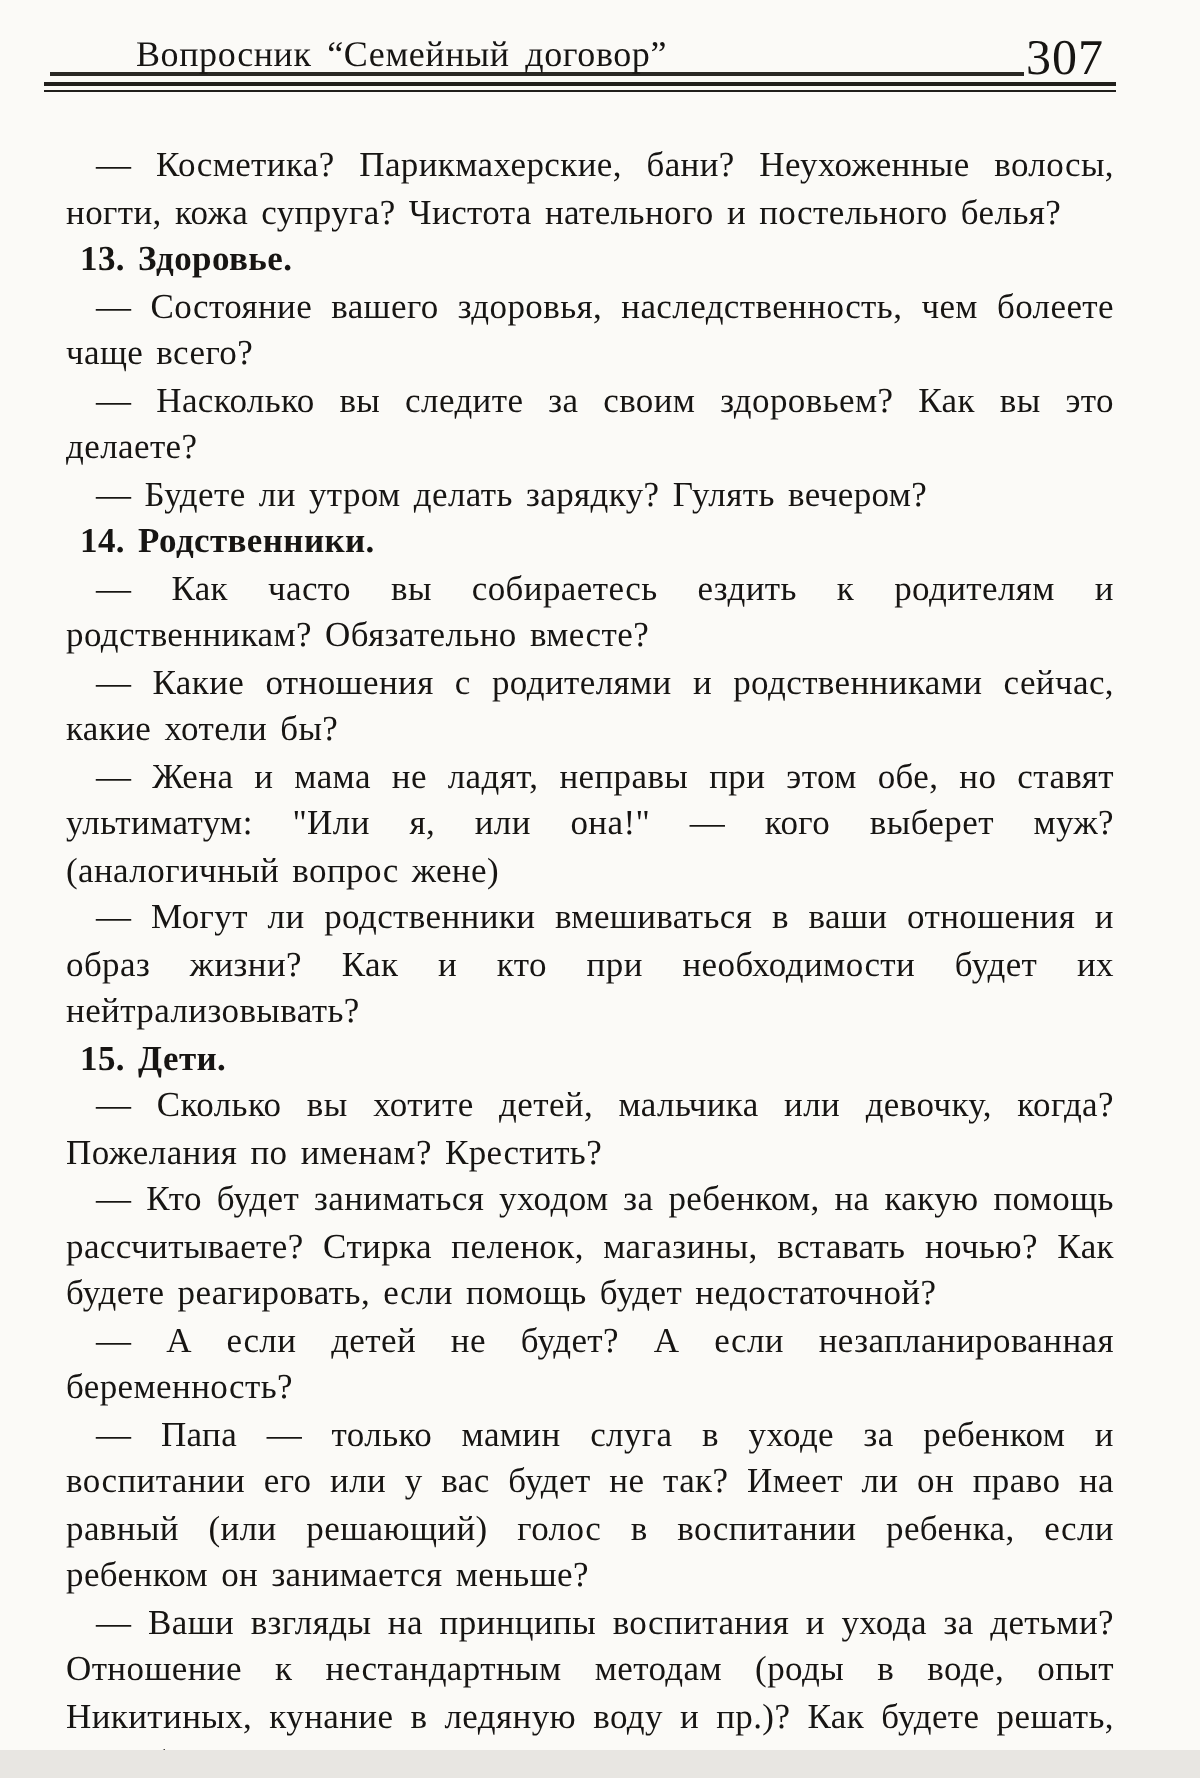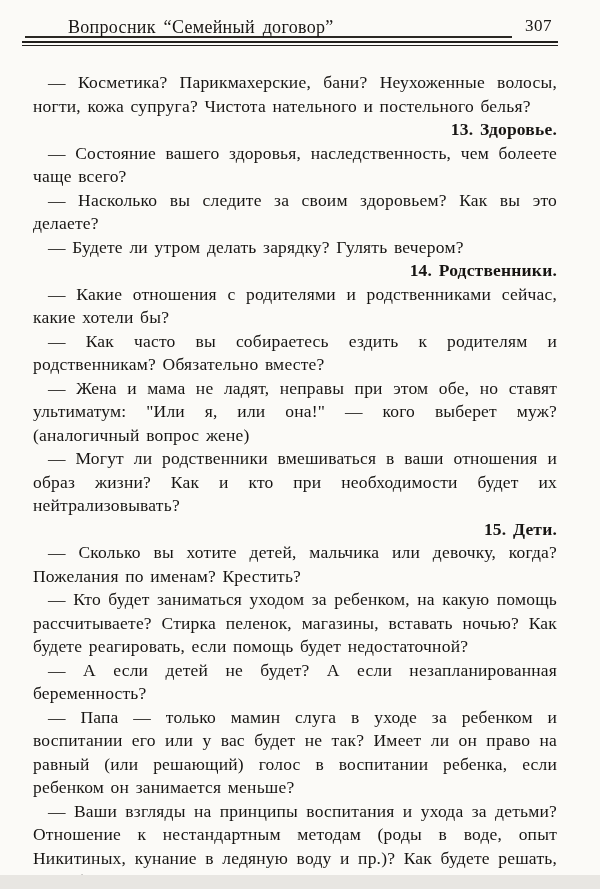--- a/index.html
+++ b/index.html
@@ -31,21 +31,21 @@
     font-size: 18px;
     letter-spacing: 0.3px;
     word-spacing: 3px;
     white-space: nowrap;
     z-index: 2;
   }
   .head-page {
     position: absolute;
     right: 48px;
     top: 16px;
-    font-size: 17px;
+    font-size: 25px;
     letter-spacing: 0.5px;
     z-index: 2;
   }
   .baseline-rule {
     position: absolute;
     left: 25px;
     top: 36px;
     width: 487px;
     height: 1.5px;
     background: #2a2824;
@@ -75,21 +75,21 @@
     hyphens: none;
   }
   .text-block p {
     margin: 0;
     text-indent: 15px;
     font-family: Liberation Serif, serif;
   }
   .text-block p.h {
     font-weight: bold;
     text-indent: 7px;
-    text-align: right;
+    text-align: left;
   }
 </style>
 </head>
 <body>
 
 <div class="page">
 
   <header class="running-head">
     <span class="head-title">Вопросник “Семейный договор”</span>
     <span class="head-page">307</span>
@@ -97,22 +97,22 @@
     <div class="double-rule"></div>
   </header>
 
   <main class="text-block">
     <p class="q">— Косметика? Парикмахерские, бани? Неухоженные волосы, ногти, кожа супруга? Чистота нательного и постельного белья?</p>
     <p class="h">13. Здоровье.</p>
     <p class="q">— Состояние вашего здоровья, наследственность, чем болеете чаще всего?</p>
     <p class="q">— Насколько вы следите за своим здоровьем? Как вы это делаете?</p>
     <p class="q">— Будете ли утром делать зарядку? Гулять вечером?</p>
     <p class="h">14. Родственники.</p>
+    <p class="q">— Как часто вы собираетесь ездить к родителям и родственникам? Обязательно вместе?</p>
     <p class="q">— Какие отношения с родителями и родственниками сейчас, какие хотели бы?</p>
-    <p class="q">— Как часто вы собираетесь ездить к родителям и родственникам? Обязательно вместе?</p>
     <p class="q">— Жена и мама не ладят, неправы при этом обе, но ставят ультиматум: "Или я, или она!" — кого выберет муж? (аналогичный вопрос жене)</p>
     <p class="q">— Могут ли родственники вмешиваться в ваши отношения и образ жизни? Как и кто при необходимости будет их нейтрализовывать?</p>
     <p class="h">15. Дети.</p>
     <p class="q">— Сколько вы хотите детей, мальчика или девочку, когда? Пожелания по именам? Крестить?</p>
     <p class="q">— Кто будет заниматься уходом за ребенком, на какую помощь рассчитываете? Стирка пеленок, магазины, вставать ночью? Как будете реагировать, если помощь будет недостаточной?</p>
     <p class="q">— А если детей не будет? А если незапланированная беременность?</p>
     <p class="q">— Папа — только мамин слуга в уходе за ребенком и воспитании его или у вас будет не так? Имеет ли он право на равный (или решающий) голос в воспитании ребенка, если ребенком он занимается меньше?</p>
     <p class="q">— Ваши взгляды на принципы воспитания и ухода за детьми? Отношение к нестандартным методам (роды в воде, опыт Никитиных, кунание в ледяную воду и пр.)? Как будете решать, если будут разногласия?</p>
 
   </main>

